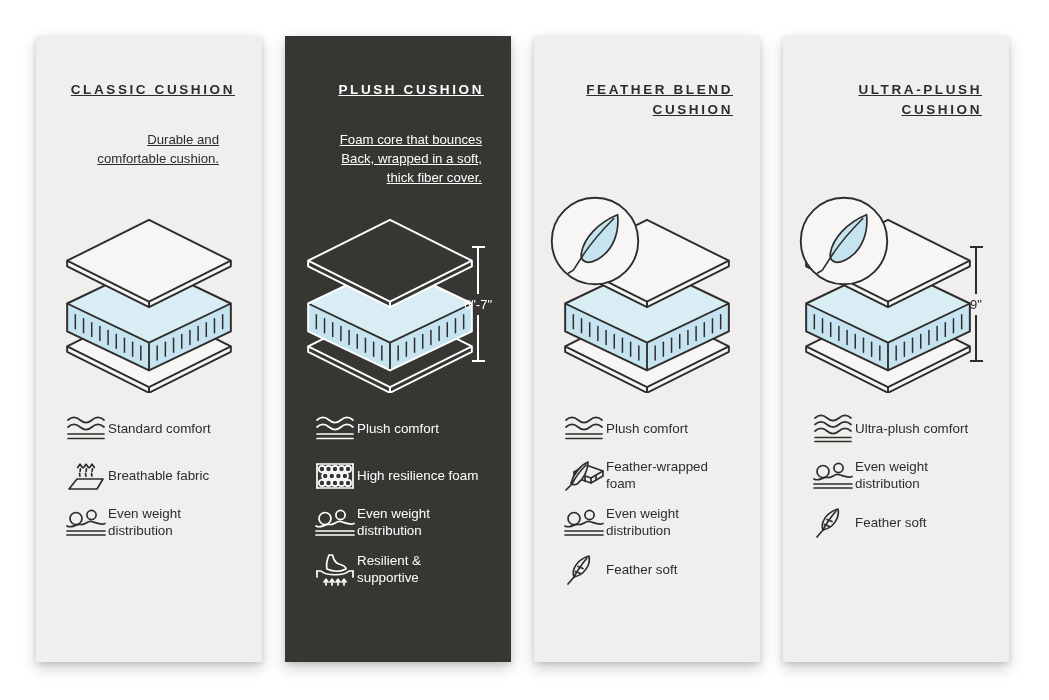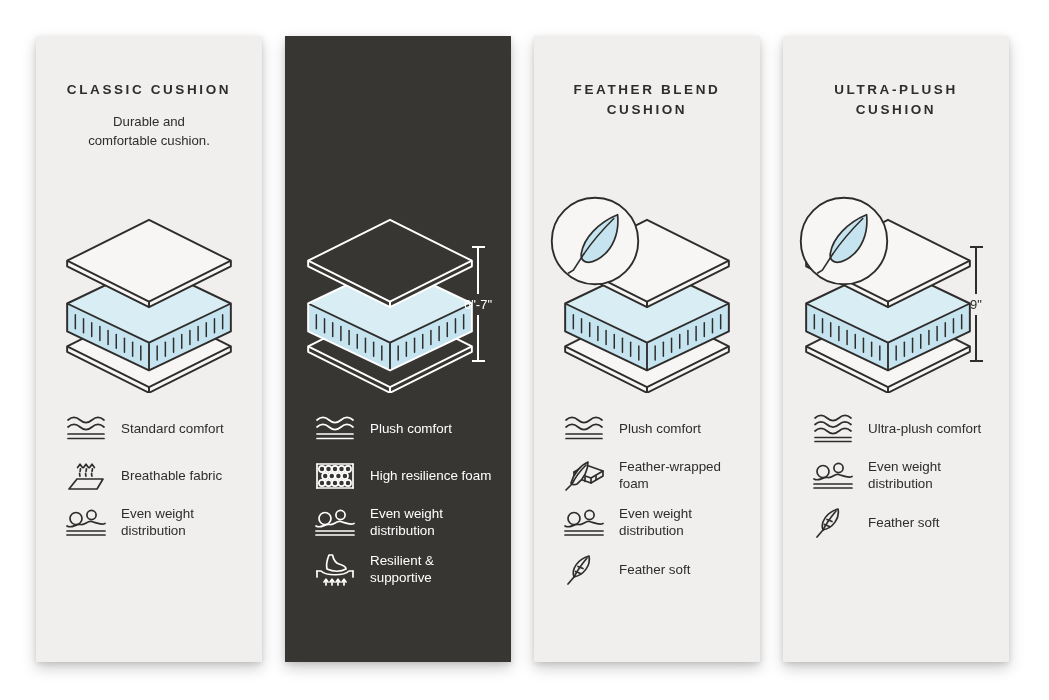--- a/index.html
+++ b/index.html
@@ -5,24 +5,24 @@
   * { margin:0; padding:0; box-sizing:border-box; }
   html,body { width:1049px; height:700px; background:#ffffff; overflow:hidden;
     font-family:"Liberation Sans", sans-serif; }
   .board { position:relative; width:1049px; height:700px; background:#ffffff; }
   .cards { position:absolute; left:36px; top:36px; display:flex; gap:23px; }
   .card { position:relative; width:226px; height:626px;
     box-shadow:0 6px 14px rgba(0,0,0,0.20), 0 2px 5px rgba(0,0,0,0.10); }
   .card.light { --bg:#f0efed; --ink:#2e2d2b; --slab:#f7f6f4; background:var(--bg); color:var(--ink); }
   .card.dark  { --bg:#383633; --ink:#ffffff; --slab:#383633; background:var(--bg); color:var(--ink); }
 
-  .head { position:absolute; top:44px; left:10px; right:10px; text-align:center; }
+  .head { position:absolute; top:44px; left:10px; right:10px; text-align:right;text-decoration:underline; }
   .card-title { font-size:13.5px; font-weight:bold; letter-spacing:2.6px; line-height:1.5;
     margin:0 auto; max-width:172px; }
-  .card-desc { font-size:13.2px; line-height:1.42; margin:13px auto 0; }
+  .card-desc { font-size:13.2px; line-height:1.42; margin:31px auto 0; }
   .w140{max-width:140px;} .w168{max-width:168px;} .w190{max-width:192px;} .w162{max-width:162px;}
 
   .illus { position:absolute; top:168px; left:18px; right:18px; height:202px; }
   .cushion-slot { display:block; margin:10px auto 0; width:186px; height:179px; }
   .cushion-slot.shift { transform:translateX(-8px); }
   .cushion-slot svg { display:block; }
 
   .slab { fill:var(--slab); stroke:var(--ink); stroke-width:2.1; stroke-linejoin:round; }
   .slabline { fill:none; stroke:var(--ink); stroke-width:2.1; stroke-linejoin:round; }
   .foamside { fill:#c6e4ef; }
@@ -33,21 +33,21 @@
 
   .ruler { position:absolute; right:-2px; top:42px; height:116px; width:34px;
     display:flex; flex-direction:column; align-items:center; color:var(--ink); }
   .ruler .cap { width:13px; height:2px; background:currentColor; flex:none; }
   .ruler .seg { width:1.6px; flex:1; background:currentColor; }
   .ruler .dim { font-size:13px; padding:3px 0; white-space:nowrap; }
 
   .feather-badge { position:absolute; left:-4px; top:-10px; width:94px; height:94px; }
 
   .features { position:absolute; top:376px; left:28px; right:8px; list-style:none; }
-  .features li { display:flex; align-items:center; gap:13px; margin-bottom:13px; min-height:33px; }
+  .features li { display:flex; align-items:center; margin-bottom:13px; min-height:33px; }
   .ficon { flex:none; width:44px; height:34px; }
   .ficon svg { width:44px; height:34px; display:block; overflow:visible; }
   .ficon svg * { stroke:currentColor; fill:none; stroke-width:1.7; stroke-linecap:round; stroke-linejoin:round; }
   .ficon svg .fillbg { fill:var(--bg); }
   .flabel { font-size:13.4px; line-height:1.25; max-width:128px; }
 </style>
 </head>
 <body>
 
 <div class="board">
@@ -135,20 +135,24 @@
         <line x1="3" y1="25" x2="41" y2="25"></line>
                 <line x1="3" y1="29" x2="41" y2="29"></line>
               </svg>
             </span>
           <span class="flabel">Even weight distribution</span>
         </li>
       </ul>
     </section>
 
     <section class="card dark" style="--bg: #383633; --ink: #ffffff;">
+      <div class="head">
+        <div class="card-title">PLUSH CUSHION</div>
+        <p class="card-desc w168">Foam core that bounces Back, wrapped in a soft, thick fiber cover.</p>
+      </div>
       <div class="illus">
         <div class="cushion-slot shift">
             <svg viewBox="0 0 200 192" width="186" height="179">
       <g transform="translate(0,92)">
                 <path class="slab" d="M100,6 L188,50 L188,56 L100,100 L12,56 L12,50 Z"></path>
                 <path class="slabline" d="M12,50 L100,94 L188,50 M100,94 L100,100"></path>
               </g>
       <g transform="translate(0,50)">
         <path class="foamside" d="M12,46 L100,88 L188,46 L188,76 L100,118 L12,76 Z" style="fill: rgb(198, 228, 239);"></path>
         <polygon class="foamtop" points="100,4 188,46 100,88 12,46" style="fill: rgb(217, 237, 244);"></polygon>

